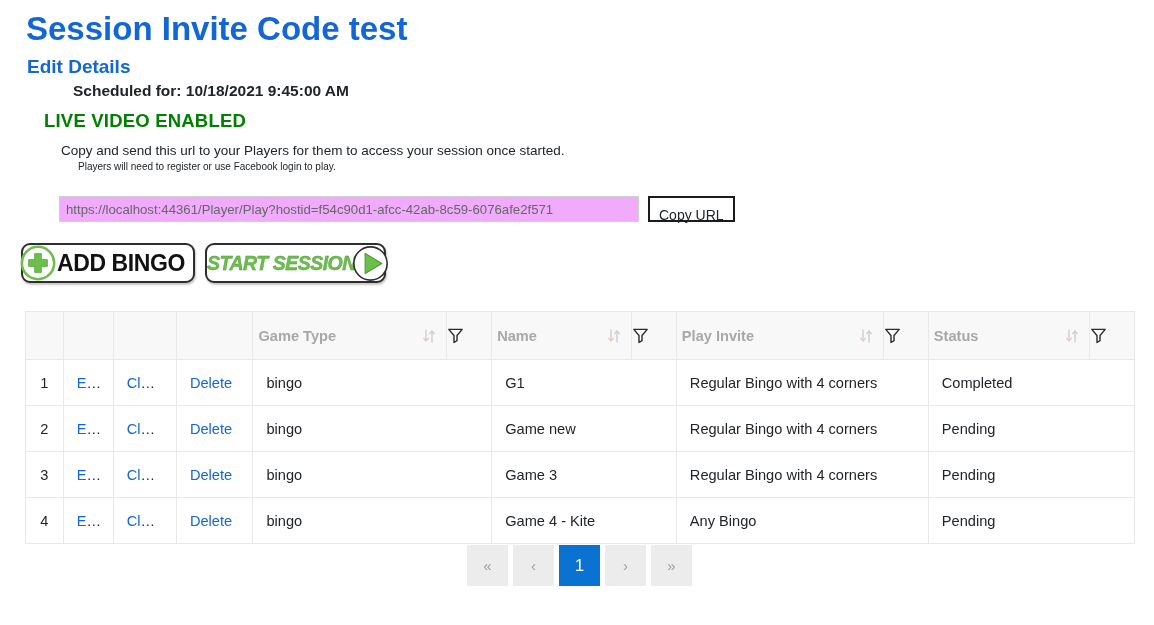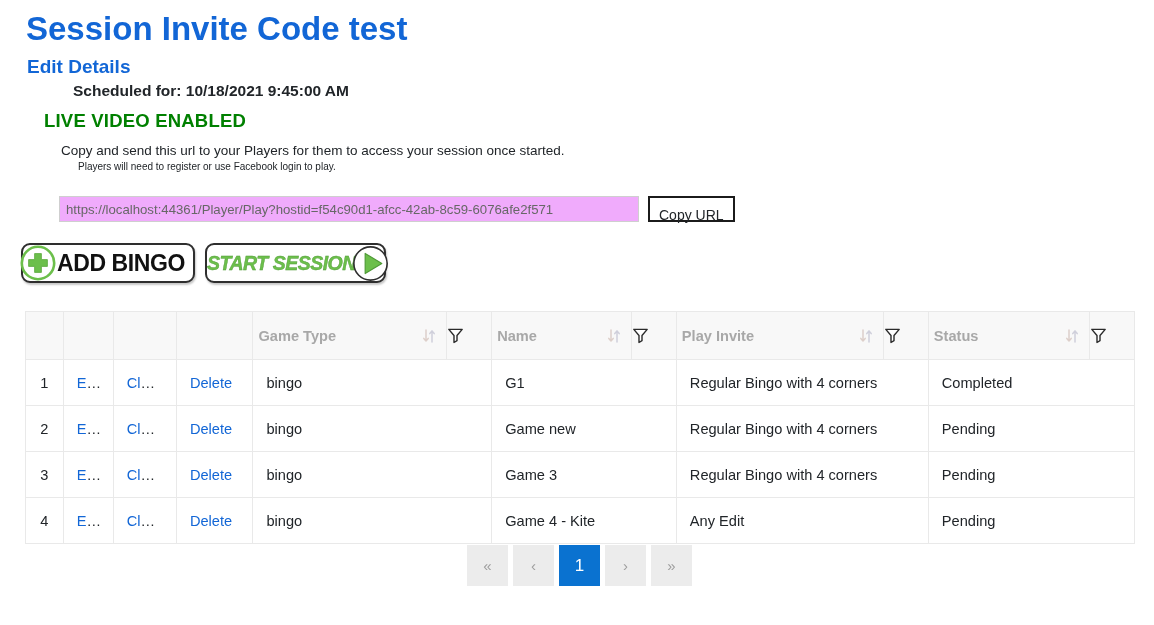--- a/index.html
+++ b/index.html
@@ -462,21 +462,21 @@
         <td colspan="2">Regular Bingo with 4 corners</td>
         <td colspan="2">Pending</td>
       </tr>
       <tr>
         <td class="cell-index">4</td>
         <td><a class="row-link">Edit</a></td>
         <td><a class="row-link">Close</a></td>
         <td><a class="row-link">Delete</a></td>
         <td colspan="2">bingo</td>
         <td colspan="2">Game 4 - Kite</td>
-        <td colspan="2">Any Edit</td>
+        <td colspan="2">Any Bingo</td>
         <td colspan="2">Pending</td>
       </tr>
     </tbody>
   </table>
 
   <div class="pager">
     <button class="pg-btn">«</button>
     <button class="pg-btn">‹</button>
     <button class="pg-btn active">1</button>
     <button class="pg-btn">›</button>

